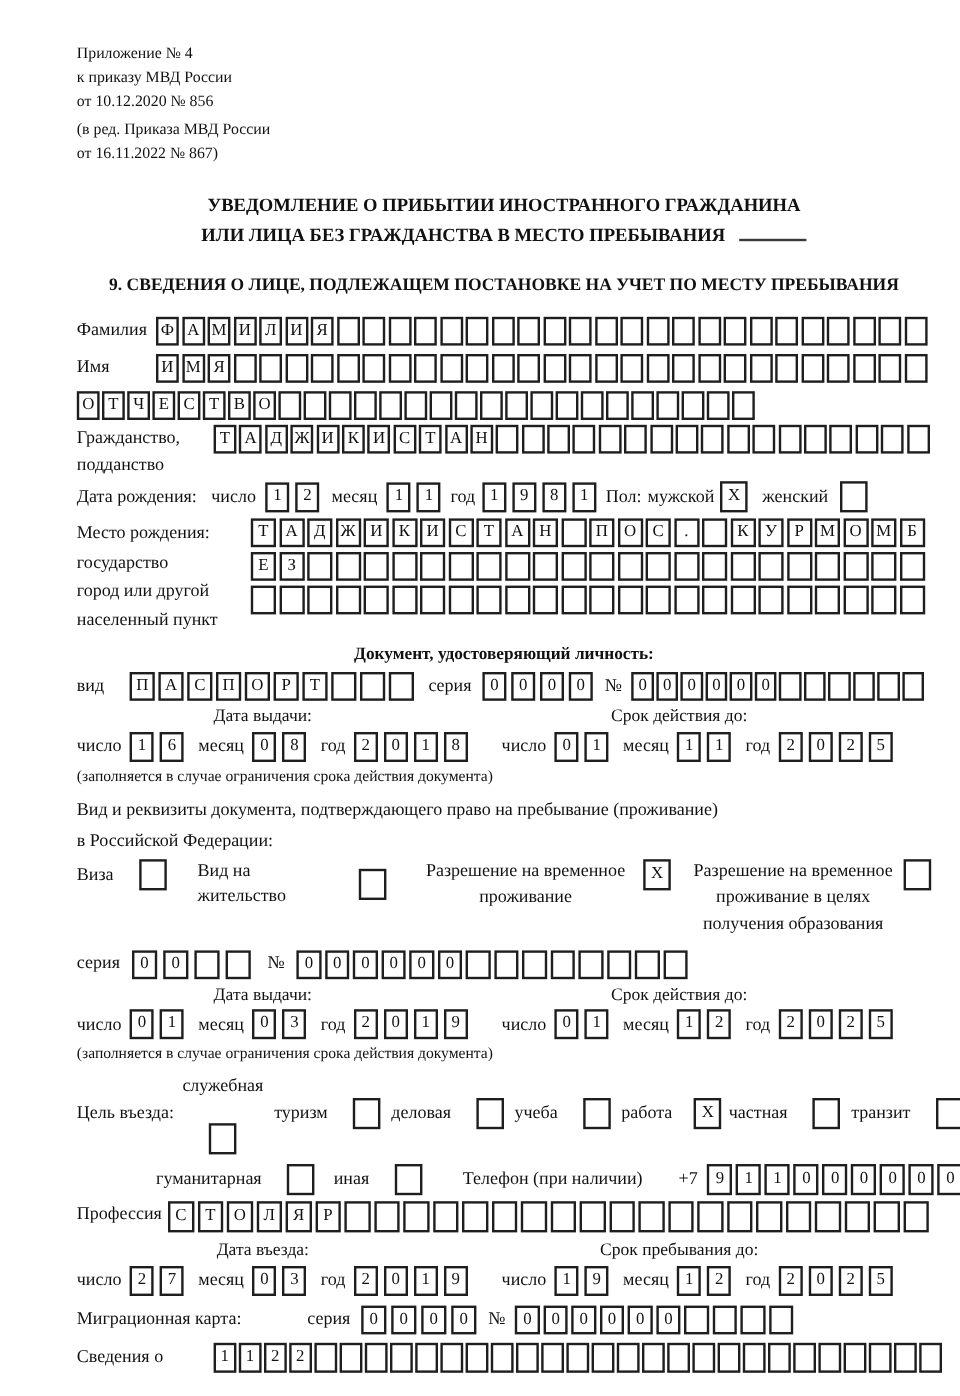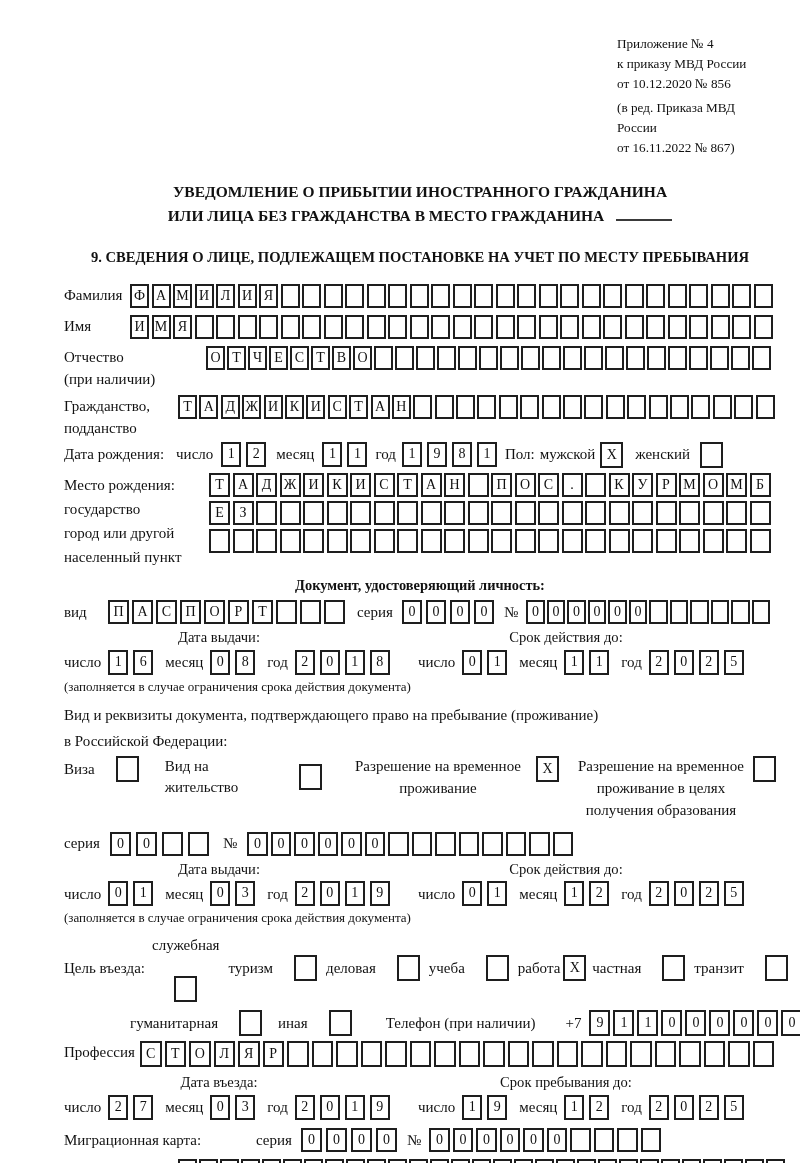--- a/index.html
+++ b/index.html
@@ -4,21 +4,21 @@
 <style>
   html,body{margin:0;padding:0;background:#fff;}
   .page{
     position:relative;width:800px;height:1163px;box-sizing:border-box;
     background:#fff;color:#111;
     font-family:"Liberation Serif","DejaVu Serif",serif;
     font-size:15px;line-height:1.35;
     padding:34px 24px 0 64px;overflow:hidden;
   }
   
-  .appendix{margin-left:553px;font-size:13.2px;line-height:1.5;}
+  .appendix{font-size:13.2px;line-height:1.5;}
   .appendix .grp2{margin-top:5px;}
   .forma{margin-top:16px;text-align:right;padding-right:38px;font-weight:bold;font-size:15.5px;}
   
   .title{margin-top:22px;text-align:center;font-weight:bold;font-size:15.5px;line-height:1.55;}
   .blank{display:inline-block;width:56px;height:0.95em;border-bottom:2px solid #3a3a3a;margin-left:12px;}
   .sect{margin-top:20px;text-align:center;font-weight:bold;font-size:14.6px;}
   
   .frow{display:flex;align-items:flex-start;margin-top:7px;}
   .lbl{flex:none;line-height:1.5;}
   .bxs{display:flex;flex:none;gap:var(--bg,2.5px);--bw:19px;--bh:24px;}
@@ -58,21 +58,21 @@
     <div>от 10.12.2020 № 856</div>
     <div class="grp2">
       <div>(в ред. Приказа МВД России</div>
       <div>от 16.11.2022 № 867)</div>
     </div>
   </div>
 
 
   <div class="title">
     <div>УВЕДОМЛЕНИЕ О ПРИБЫТИИ ИНОСТРАННОГО ГРАЖДАНИНА</div>
-    <div><span>ИЛИ ЛИЦА БЕЗ ГРАЖДАНСТВА В МЕСТО ГРАЖДАНИНА</span><span class="blank"></span></div>
+    <div><span>ИЛИ ЛИЦА БЕЗ ГРАЖДАНСТВА В МЕСТО ПРЕБЫВАНИЯ</span><span class="blank"></span></div>
   </div>
 
   <div class="sect">9. СВЕДЕНИЯ О ЛИЦЕ, ПОДЛЕЖАЩЕМ ПОСТАНОВКЕ НА УЧЕТ ПО МЕСТУ ПРЕБЫВАНИЯ</div>
 
   <div class="frow mt16">
     <span class="lbl" style="width:66px;">Фамилия</span>
     <span class="bxs" style="--bw:19px;--bg:2.5px;">
         <span class="bx">Ф</span>
         <span class="bx">А</span>
         <span class="bx">М</span>
@@ -136,24 +136,20 @@
         <span class="bx"></span>
         <span class="bx"></span>
         <span class="bx"></span>
         <span class="bx"></span>
         <span class="bx"></span>
         <span class="bx"></span>
       </span>
   </div>
 
   <div class="frow">
-    <span class="lbl" style="width:142px;">
-      <span style="display:block;">Отчество</span>
-      <span style="display:block;">(при наличии)</span>
-    </span>
     <span class="bxs" style="--bw:19px;--bg:2px;">
         <span class="bx">О</span>
         <span class="bx">Т</span>
         <span class="bx">Ч</span>
         <span class="bx">Е</span>
         <span class="bx">С</span>
         <span class="bx">Т</span>
         <span class="bx">В</span>
         <span class="bx">О</span>
         <span class="bx"></span>
@@ -548,21 +544,21 @@
       <span class="bxs cb">
           <span class="bx"></span>
         </span>
     </span>
     <span class="opt" style="margin-left:9px;">
       <span>учеба</span>
       <span class="bxs cb">
           <span class="bx"></span>
         </span>
     </span>
-    <span class="opt" style="margin-left:9px;gap:3px;">
+    <span class="opt" style="margin-left:9px;gap:18px;">
       <span>работа</span>
       <span class="bxs cb">
           <span class="bx">X</span>
         </span>
     </span>
     <span class="opt" style="margin-left:6px;">
       <span>частная</span>
       <span class="bxs cb">
           <span class="bx"></span>
         </span>

